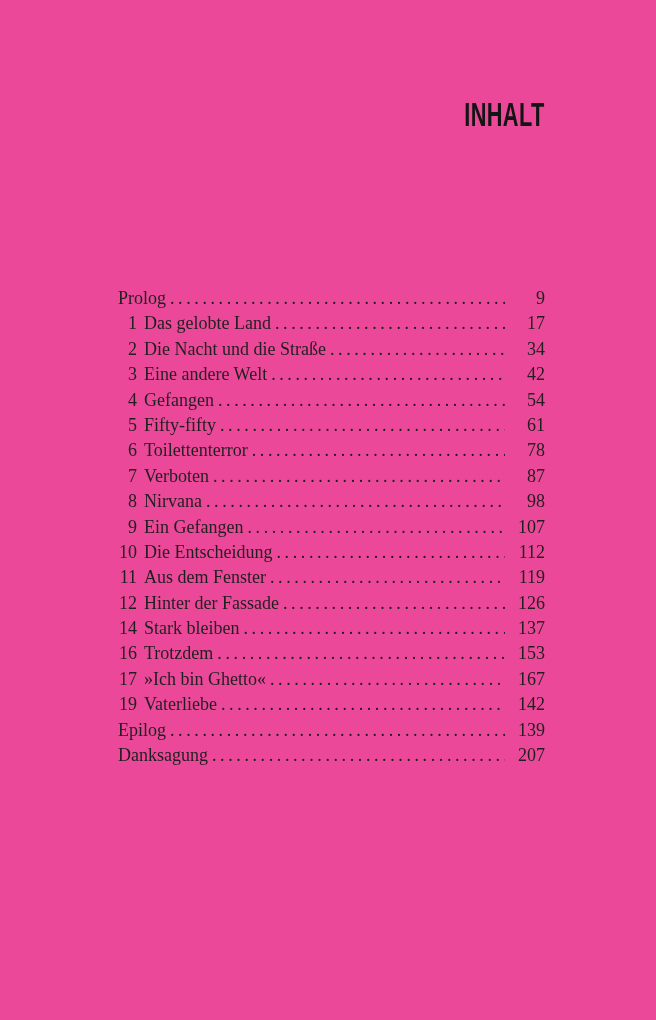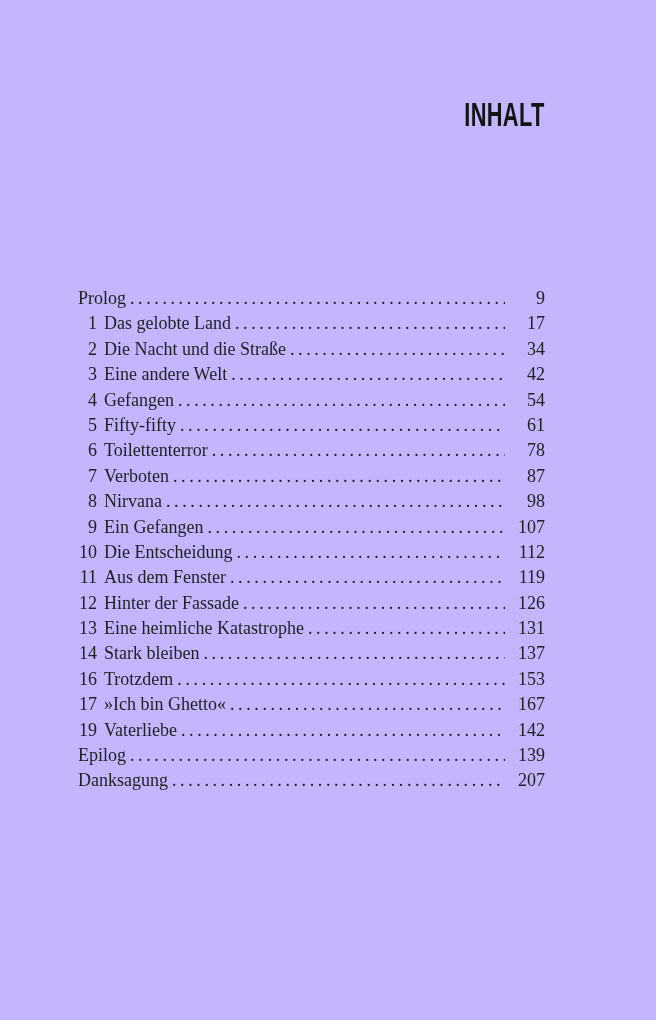--- a/index.html
+++ b/index.html
@@ -4,21 +4,21 @@
 <style>
   html, body {
     margin: 0;
     padding: 0;
     background: #ffffff;
   }
   .page {
     position: relative;
     width: 656px;
     height: 1020px;
-    background: #c4b5fd;
+    background: #ec4899;
     overflow: hidden;
     font-family: "Liberation Serif", serif;
     color: #1f1f1f;
   }
   .title {
     position: absolute;
     top: 98px;
     right: 111px;
     margin: 0;
     font-family: "Liberation Sans", sans-serif;
@@ -37,20 +37,21 @@
     right: 111px;
     top: 286px;
   }
   .toc-row {
     display: flex;
     align-items: baseline;
     height: 25.4px;
     font-size: 18px;
     line-height: 25.4px;
     white-space: nowrap;
+    margin-left: 40px;
   }
   .toc-num {
     flex: none;
     width: 19px;
     margin-right: 7px;
     text-align: right;
   }
   .toc-label {
     flex: none;
   }
@@ -151,26 +152,20 @@
     <span class="toc-leader"></span>
     <span class="toc-page">119</span>
   </div>
       <div class="toc-row">
     <span class="toc-num">12</span>
     <span class="toc-label">Hinter der Fassade</span>
     <span class="toc-leader"></span>
     <span class="toc-page">126</span>
   </div>
       <div class="toc-row">
-    <span class="toc-num">13</span>
-    <span class="toc-label">Eine heimliche Katastrophe</span>
-    <span class="toc-leader"></span>
-    <span class="toc-page">131</span>
-  </div>
-      <div class="toc-row">
     <span class="toc-num">14</span>
     <span class="toc-label">Stark bleiben</span>
     <span class="toc-leader"></span>
     <span class="toc-page">137</span>
   </div>
       <div class="toc-row">
     <span class="toc-num">16</span>
     <span class="toc-label">Trotzdem</span>
     <span class="toc-leader"></span>
     <span class="toc-page">153</span>

